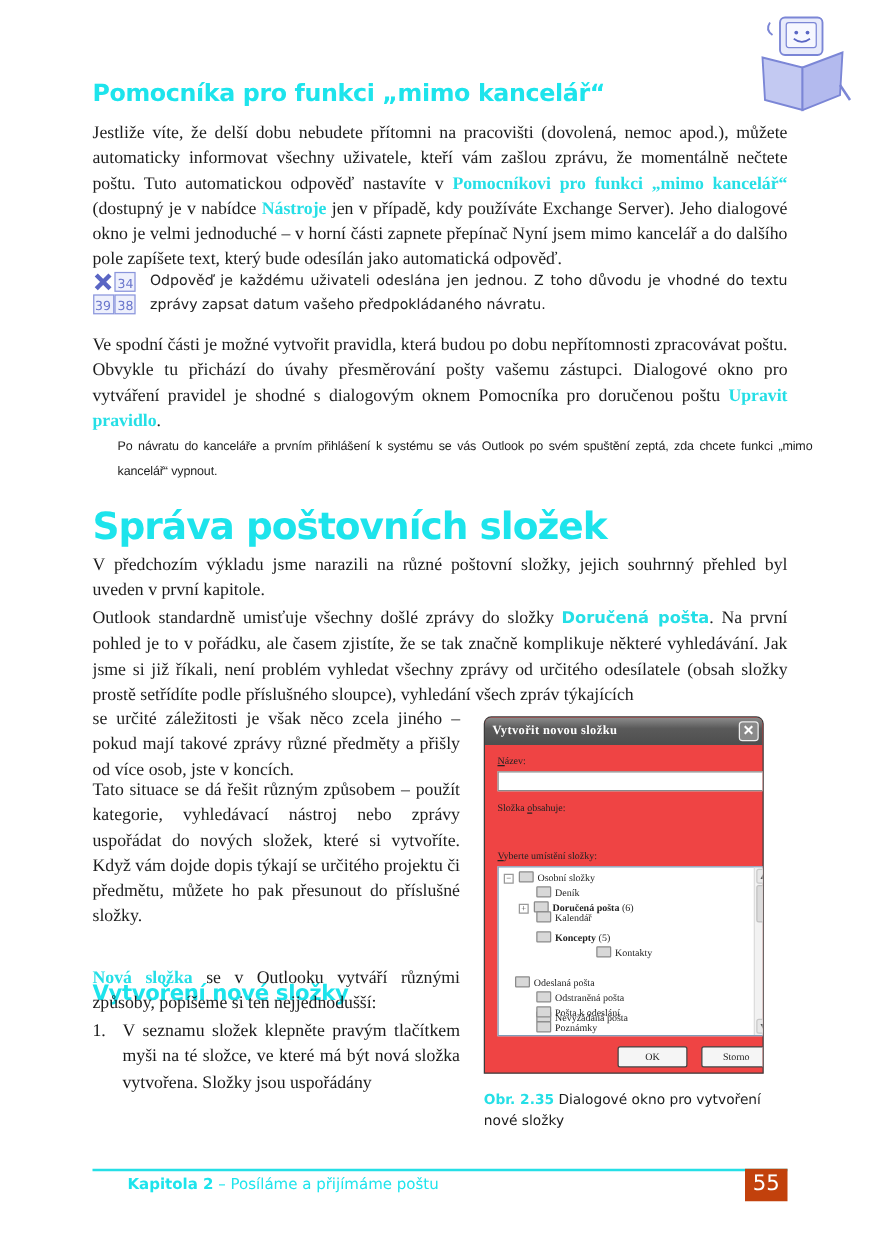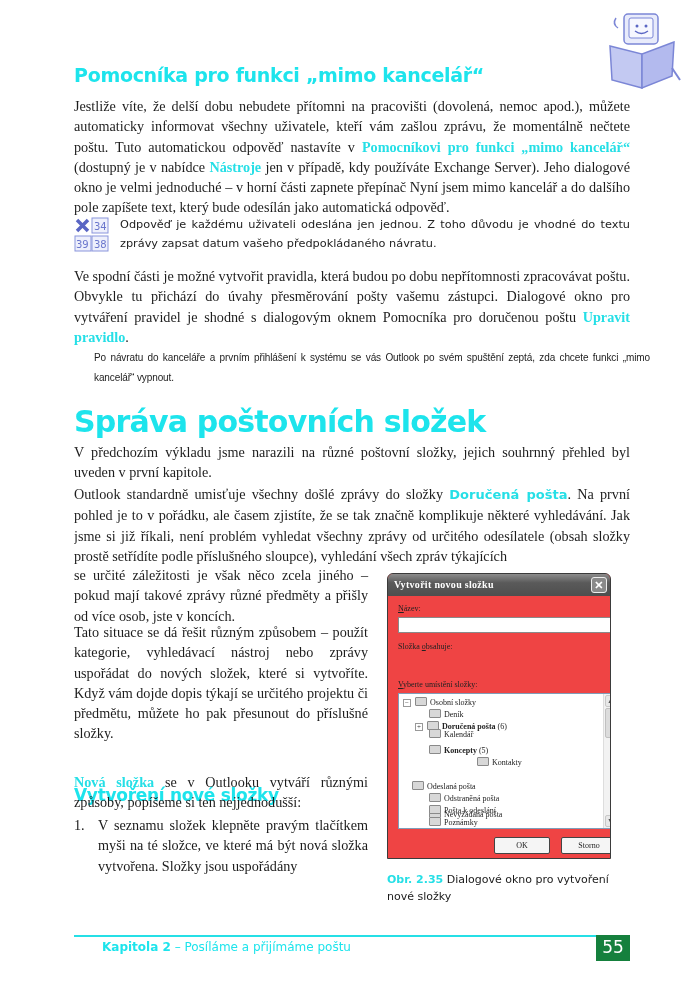--- a/index.html
+++ b/index.html
@@ -44,21 +44,21 @@
     .tree .scroll .sbtn { position: absolute; left: 1px; width: 11px; height: 12px; background: #e8e8e8; border: 1px solid #c8c8c8; border-radius: 2px; font-size: 7px; line-height: 10px; text-align: center; color: #555; }
     .tree .scroll .thumb { position: absolute; left: 1px; top: 14px; width: 11px; height: 30px; background: #dcdcdc; border: 1px solid #c0c0c0; border-radius: 2px; }
     .dialog .btn { position: absolute; top: 263px; width: 56px; height: 17px; background: #f5f5f5; border: 1px solid #444; border-radius: 2px; font-size: 8px; line-height: 15px; text-align: center; }
 
     .caption { position: absolute; left: 387px; top: 871px; width: 245px; font-family: "DejaVu Sans", sans-serif; font-size: 11px; line-height: 17px; color: #1a1a1a; }
     .caption .fig { color: #25dfe6; font-weight: bold; }
 
     .footer-line { position: absolute; left: 74px; top: 935px; width: 556px; height: 2px; background: #25dfe6; }
     .footer-text { position: absolute; left: 74px; top: 940px; font-family: "DejaVu Sans", sans-serif; font-size: 12px; font-weight: bold; color: #1de4ec; margin-left: 28px; }
     .footer-text .rest { font-weight: normal; }
-    .page-num { position: absolute; left: 596px; top: 935px; width: 34px; height: 26px; background: #15803d; color: #fff; font-family: "DejaVu Sans", sans-serif; font-size: 17px; line-height: 24px; text-align: center; }
+    .page-num { position: absolute; left: 596px; top: 935px; width: 34px; height: 26px; background: #c2410c; color: #fff; font-family: "DejaVu Sans", sans-serif; font-size: 17px; line-height: 24px; text-align: center; }
   </style>
 </head>
 <body>
 
 <div class="mascot">
   <svg width="86" height="86" viewBox="0 0 86 86">
     <rect x="22" y="6" width="34" height="30" rx="4" fill="#e8ebfb" stroke="#7b86d6" stroke-width="1.5"></rect>
     <rect x="27" y="10" width="24" height="20" rx="2" fill="#f6f7ff" stroke="#7b86d6" stroke-width="1"></rect>
     <circle cx="35" cy="18" r="1.5" fill="#5a66c4"></circle>
     <circle cx="44" cy="18" r="1.5" fill="#5a66c4"></circle>

